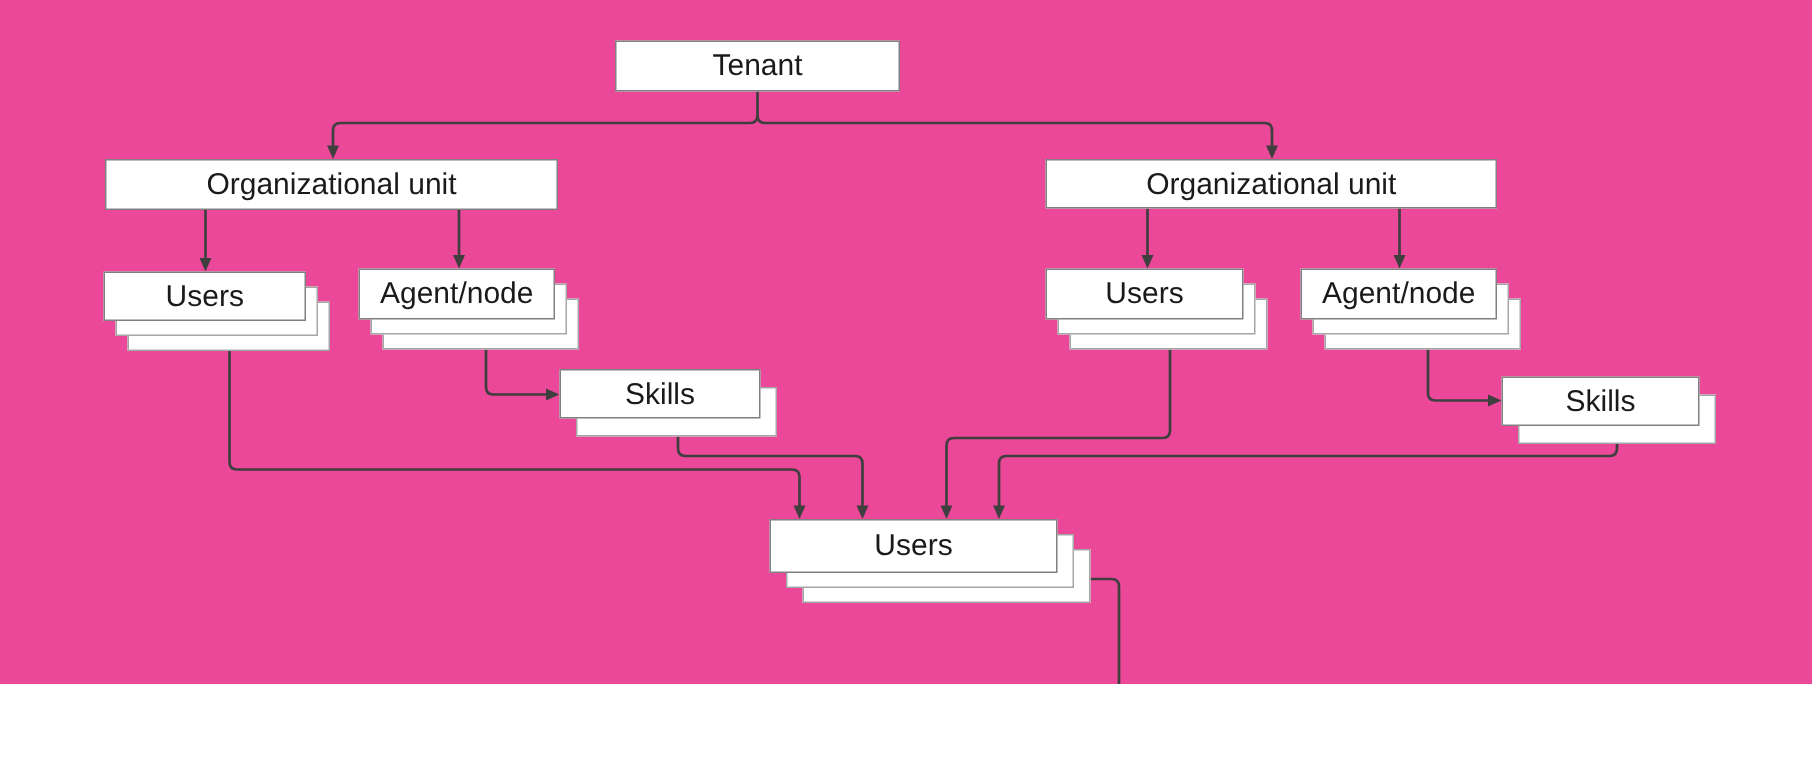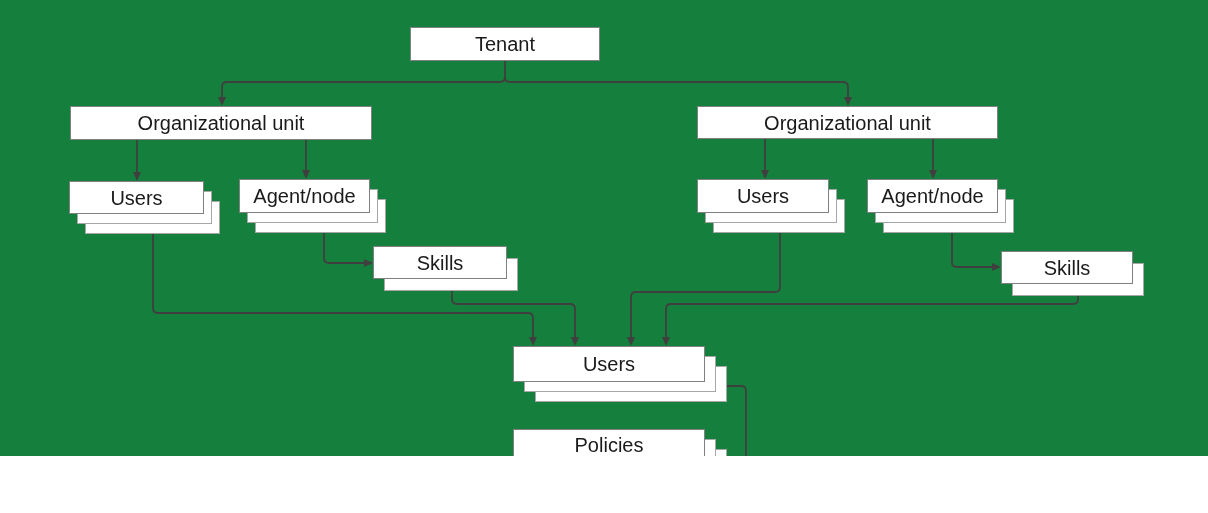--- a/index.html
+++ b/index.html
@@ -1,19 +1,19 @@
 <!DOCTYPE html>
 <html><head>
 <meta charset="utf-8">
 <style>
   html,body{margin:0;padding:0;background:#ffffff;}
   .canvas{
     position:relative;
     width:1208px;height:456px;
-    background:#15803d;
+    background:#ec4899;
     font-family:"Liberation Sans",sans-serif;
     overflow:hidden;
   }
   .wires{position:absolute;left:0;top:0;z-index:1;}
   .wires path{fill:none;stroke:#3f3f3f;stroke-width:1.8;}
   .wires polygon{fill:#3f3f3f;stroke:none;}
   .node{position:absolute;z-index:2;}
   .box,.layer{
     position:absolute;box-sizing:border-box;background:#ffffff;
   }
@@ -179,21 +179,14 @@
   </div>
 
   <div class="node" id="roles">
     <div class="layer off-c2"></div>
     <div class="layer off-c1"></div>
     <div class="box">
       <span>Users</span>
     </div>
   </div>
 
-  <div class="node" id="policies">
-    <div class="layer off-c2"></div>
-    <div class="layer off-c1"></div>
-    <div class="box">
-      <span>Policies</span>
-    </div>
-  </div>
 
 </div>
 
 </body></html>

